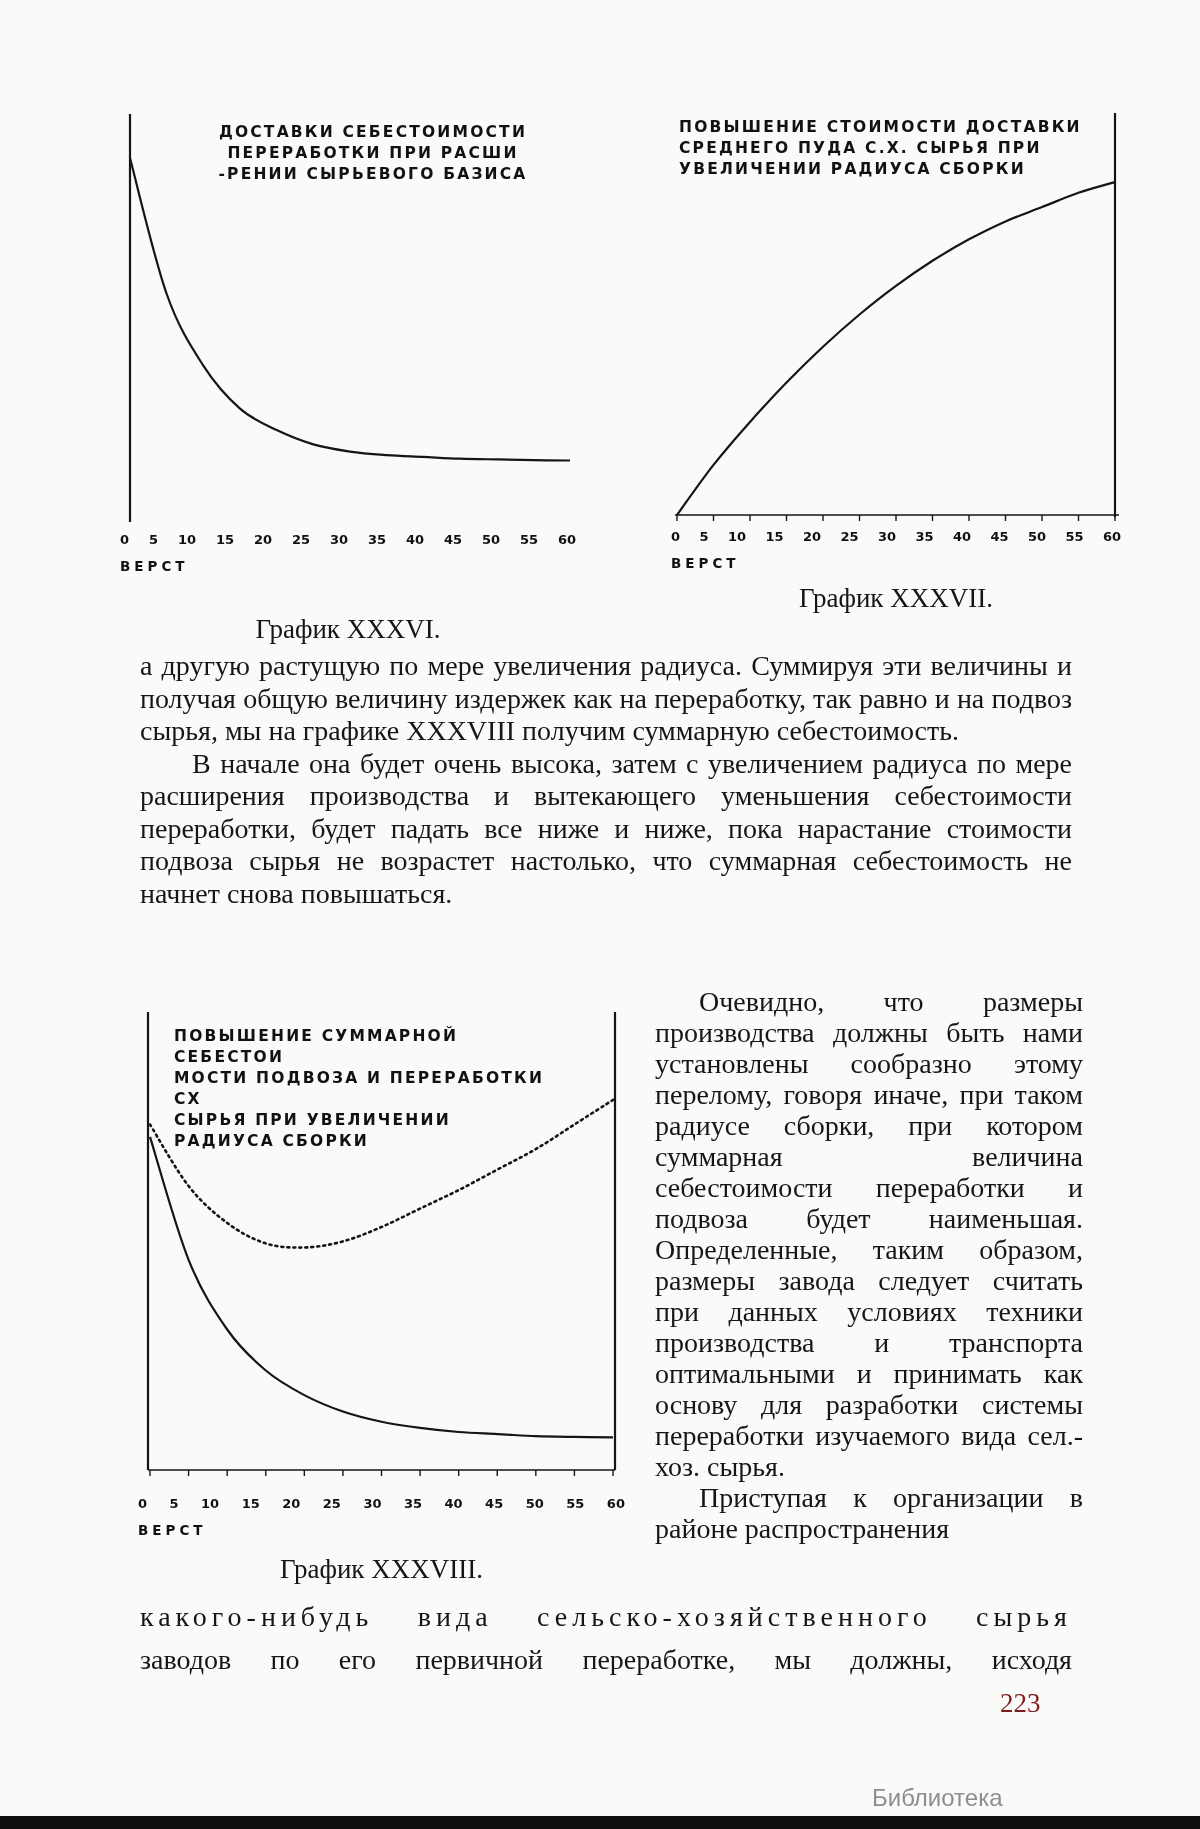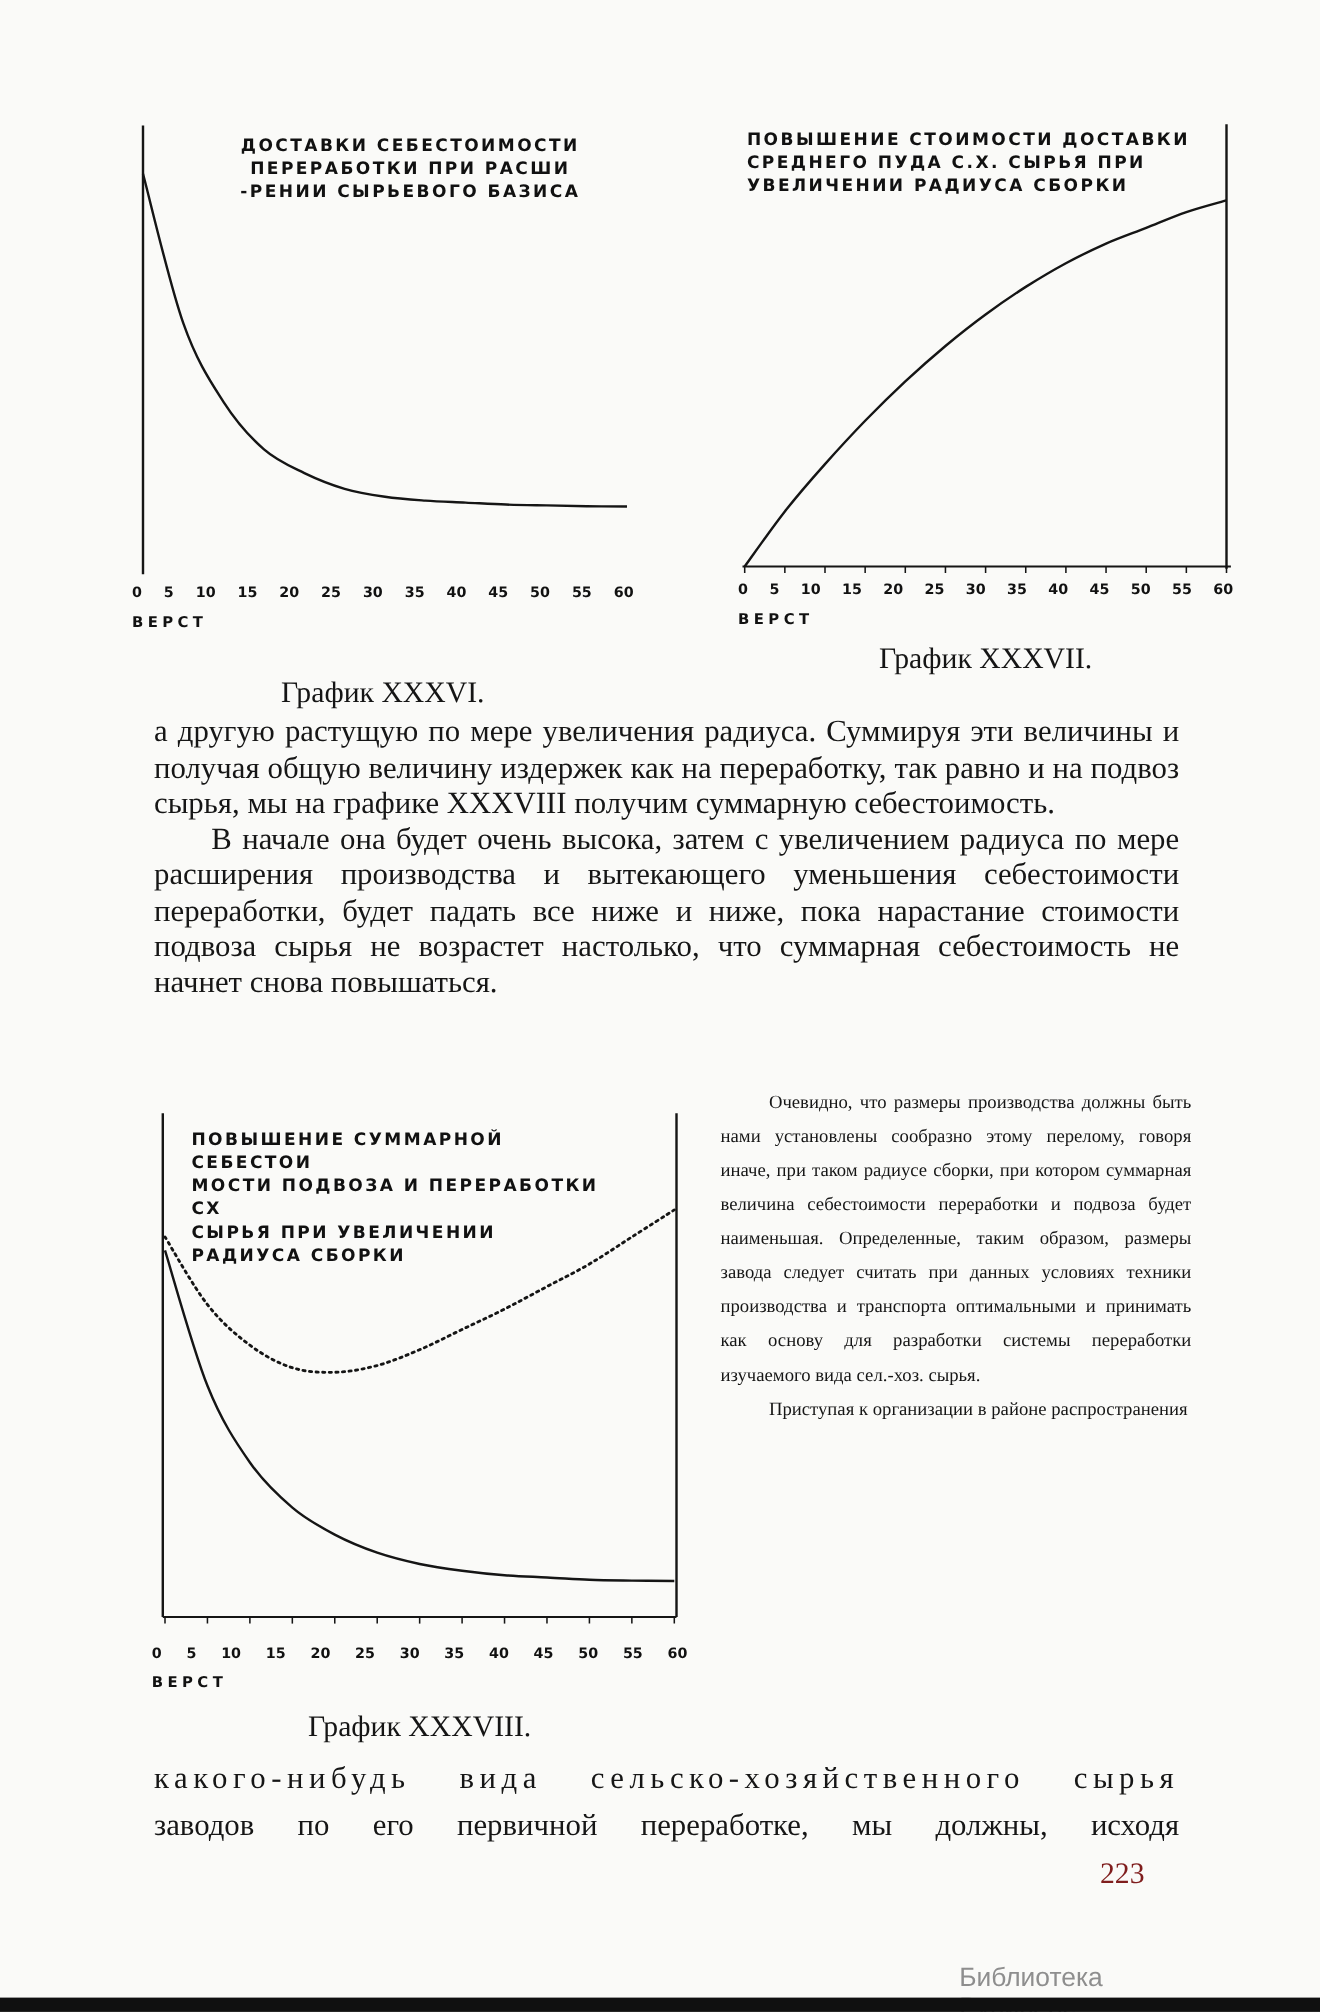--- a/index.html
+++ b/index.html
@@ -32,21 +32,21 @@
     font-size:27px;color:#151515;
   }
   .body-text{
     position:absolute;
     font-size:28px;line-height:32.5px;text-align:justify;color:#161616;
   }
   .body-text p{margin:0;padding:0;}
   .indent{text-indent:52px;}
   .col-text{
     position:absolute;
-    font-size:17px;line-height:31px;text-align:justify;color:#161616;
+    font-size:28px;line-height:31px;text-align:justify;color:#161616;
   }
   .col-text p{margin:0;padding:0;}
   .col-text .indent{text-indent:44px;}
   .bottom-line{
     position:absolute;left:140px;width:932px;
     font-size:28px;line-height:34px;color:#161616;
     text-align:justify;text-align-last:justify;
   }
   .spaced{letter-spacing:5px;word-spacing:14px;}
   .page-number{

